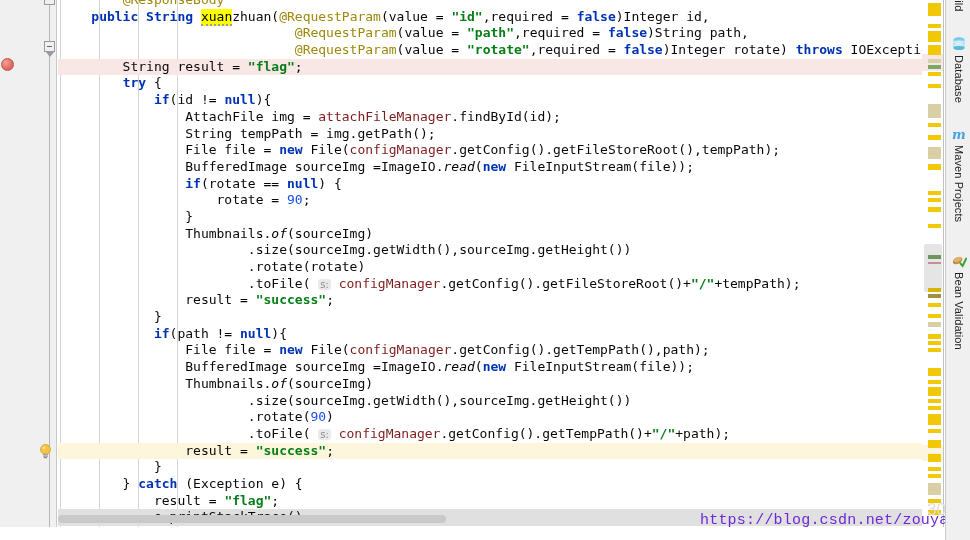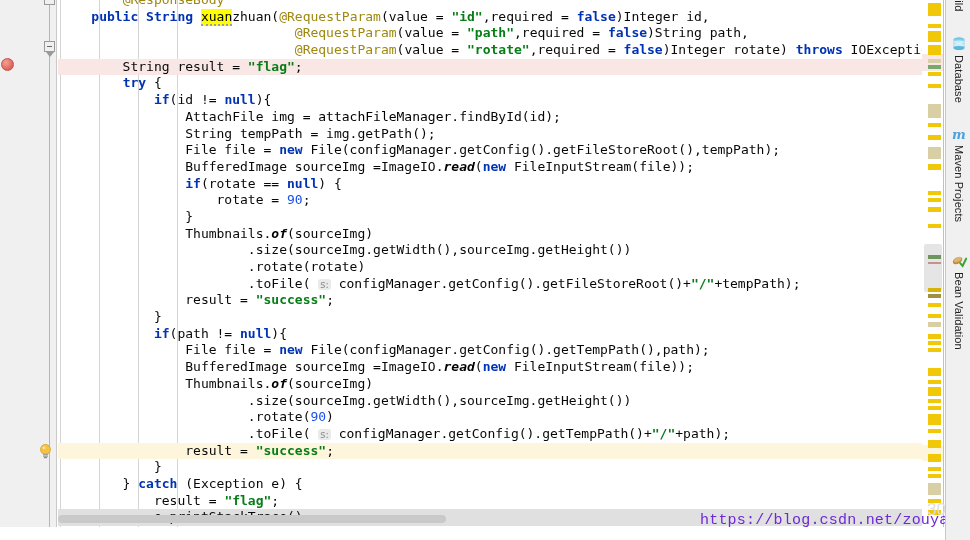--- a/index.html
+++ b/index.html
@@ -119,22 +119,22 @@
     top: 0;
     width: 1px;
     background: #d4d4d4;
   }
 
   
   .kw   { color: #0033b3; font-weight: bold; }
   .str  { color: #067d17; font-weight: bold; }
   .num  { color: #1750eb; }
   .anno { color: #9e880d; }
-  .fld  { color: #000000; }
-  .stat { font-style: italic; font-weight: bold; }
+  .fld  { color: #7f1d1d; }
+  .stat { font-style: italic; }
   .plain{ color: #080808; }
   .hint {
     color: #8c8c8c;
     background: #eaeaea;
     border-radius: 3px;
     padding: 0 2px;
     font-size: 10px;
     font-family: "DejaVu Sans", sans-serif;
   }
   .searchhit {

